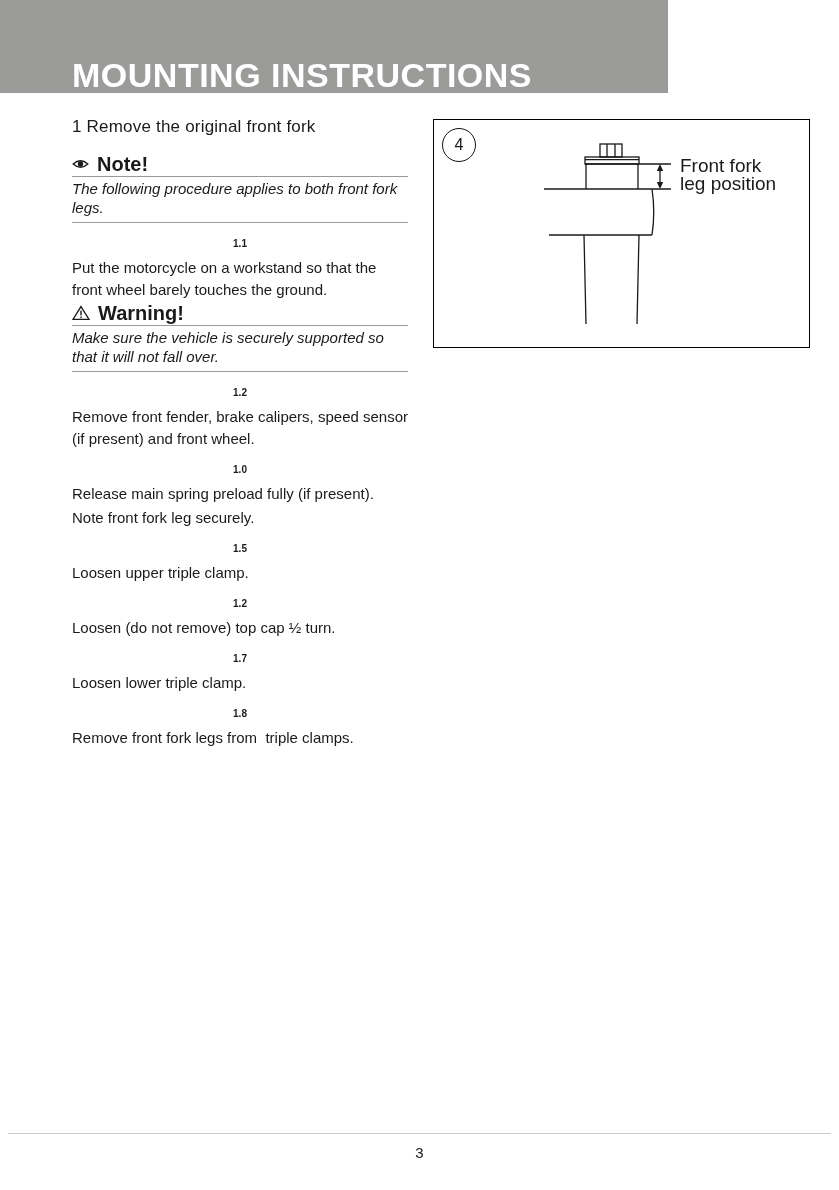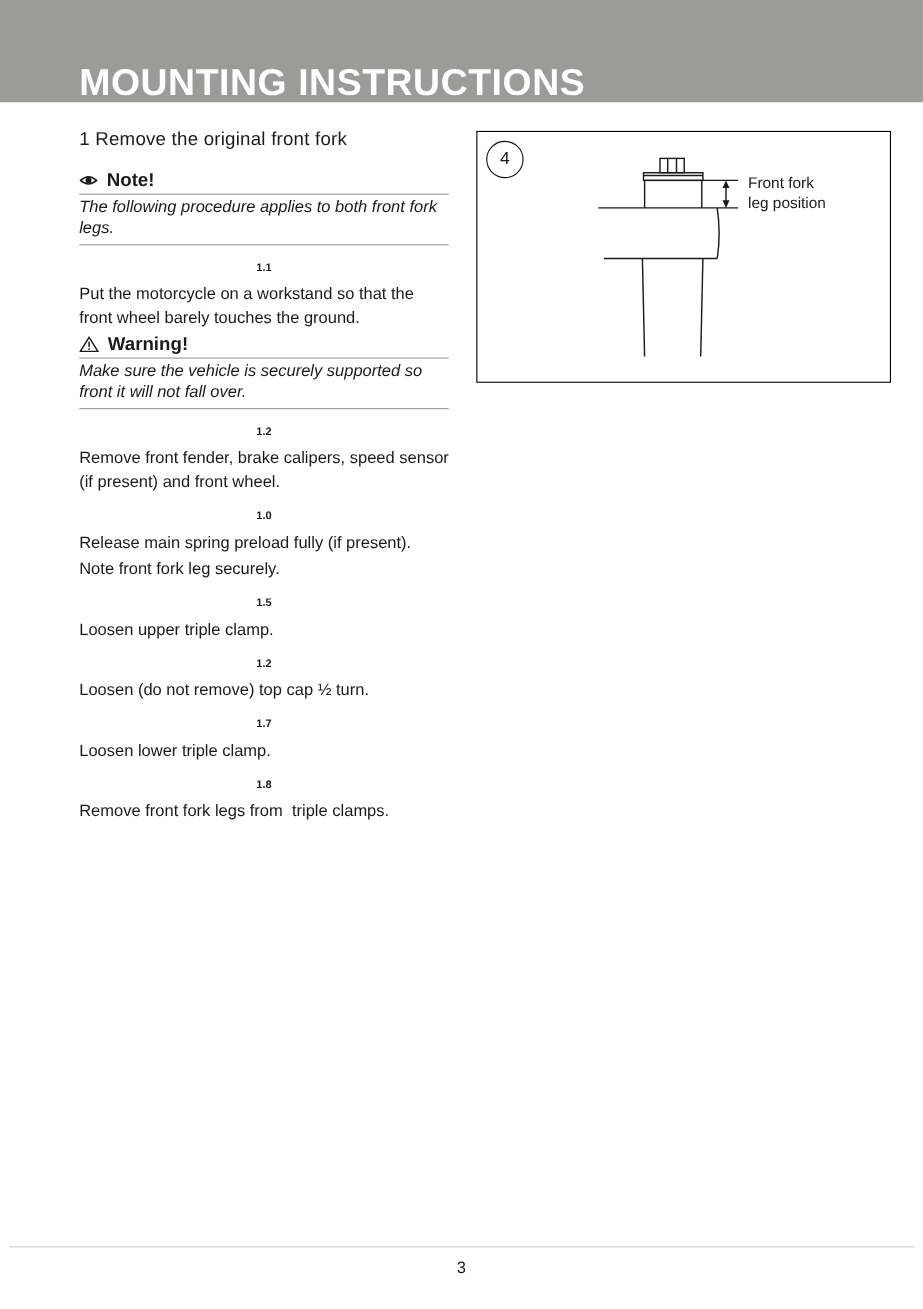--- a/index.html
+++ b/index.html
@@ -4,48 +4,48 @@
 <style>
   :root{
     --banner:#9b9b99; --ink:#1a1a1a; --rule:#9a9a9a; --footer-rule:#cccccc;
   }
   *{margin:0;padding:0;box-sizing:border-box;}
   html,body{background:#fff;}
   body{font-family:"Liberation Sans","DejaVu Sans",sans-serif;color:var(--ink);}
   .page{position:relative;width:839px;height:1190px;background:#fff;overflow:hidden;}
 
   
-  .banner{position:absolute;left:0;top:0;width:839px;height:93px;background:var(--banner);}
+  .banner{position:absolute;left:0;top:0;width:668px;height:93px;background:var(--banner);}
   .banner h1{position:absolute;left:72px;bottom:1px;font-size:34px;font-weight:bold;
     letter-spacing:0.5px;line-height:1;color:#fff;white-space:nowrap;}
 
   
   .col{position:absolute;left:72px;top:117px;width:336px;}
   .section-heading{font-size:17px;font-weight:normal;letter-spacing:0.2px;line-height:20px;}
 
-  .callout-head{display:flex;align-items:center;gap:8px;font-size:17px;font-weight:bold;
+  .callout-head{display:flex;align-items:center;gap:8px;font-size:20px;font-weight:bold;
     line-height:20px;border-bottom:1px solid var(--rule);padding-bottom:2px;}
   .note-head{margin-top:17px;}
   .warn-head{margin-top:2px;}
   .callout-body{font-style:italic;font-size:15px;line-height:18.5px;margin-top:3px;
     padding-bottom:5px;border-bottom:1px solid var(--rule);}
   .callout-icon{display:inline-flex;flex:0 0 auto;}
 
   .step-num{font-size:10px;font-weight:bold;line-height:22px;margin-top:9px;text-align:center;}
   .step-num.after-rule{margin-top:10px;}
   .step-body{font-size:15px;line-height:22px;margin-top:2px;white-space:pre-wrap;}
 
   
   .figure{position:absolute;left:433px;top:119px;width:377px;height:229px;
     border:1.5px solid #000;background:#fff;}
   .fig-circle{position:absolute;left:8px;top:8px;width:34px;height:34px;border:1.5px solid #111;
     border-radius:50%;display:flex;align-items:center;justify-content:center;
     font-size:16px;line-height:1;color:var(--ink);}
   .fig-svg{position:absolute;left:0;top:0;}
-  .fig-label{position:absolute;left:246px;top:37px;font-size:14px;line-height:18px;color:var(--ink);}
+  .fig-label{position:absolute;left:246px;top:37px;font-size:19px;line-height:18px;color:var(--ink);}
   .fig-label span{display:block;}
 
   
   .footer-rule{position:absolute;left:8px;right:8px;top:1133px;border-top:1px solid var(--footer-rule);}
   .page-number{position:absolute;left:0;width:839px;top:1144px;text-align:center;font-size:15px;}
 </style>
 </head>
 <body>
 
 <div class="page">
@@ -75,21 +75,21 @@
     <div class="callout-head warn-head">
       <span class="callout-icon">
         <svg width="18" height="16" viewBox="0 0 18 16">
           <path d="M9,1.6 L17,14.4 L1,14.4 Z" fill="none" stroke="#1a1a1a" stroke-width="1.3" stroke-linejoin="miter"></path>
           <rect x="8.3" y="5.6" width="1.4" height="4.8" fill="#1a1a1a"></rect>
           <rect x="8.3" y="11.6" width="1.4" height="1.5" fill="#1a1a1a"></rect>
         </svg>
       </span>
       <span>Warning!</span>
     </div>
-    <p class="callout-body">Make sure the vehicle is securely supported so front it will not fall over.</p>
+    <p class="callout-body">Make sure the vehicle is securely supported so that it will not fall over.</p>
 
     <div class="step-num after-rule">1.2</div>
     <p class="step-body">Remove front fender, brake calipers, speed sensor (if present) and front wheel.</p>
 
     <div class="step-num">1.0</div>
     <p class="step-body">Release main spring preload fully (if present).</p>
 
     <p class="step-body">Note front fork leg securely.</p>
 
     <div class="step-num">1.5</div>

